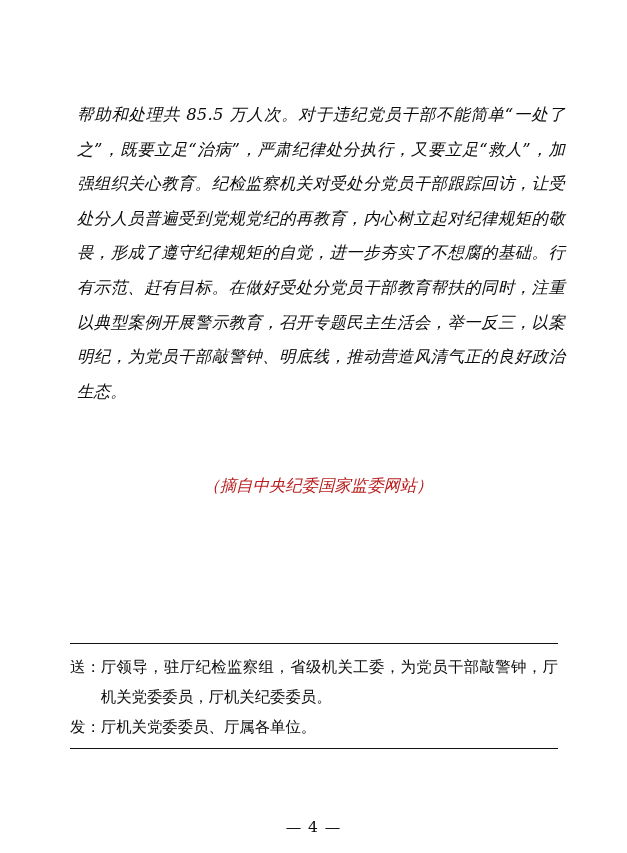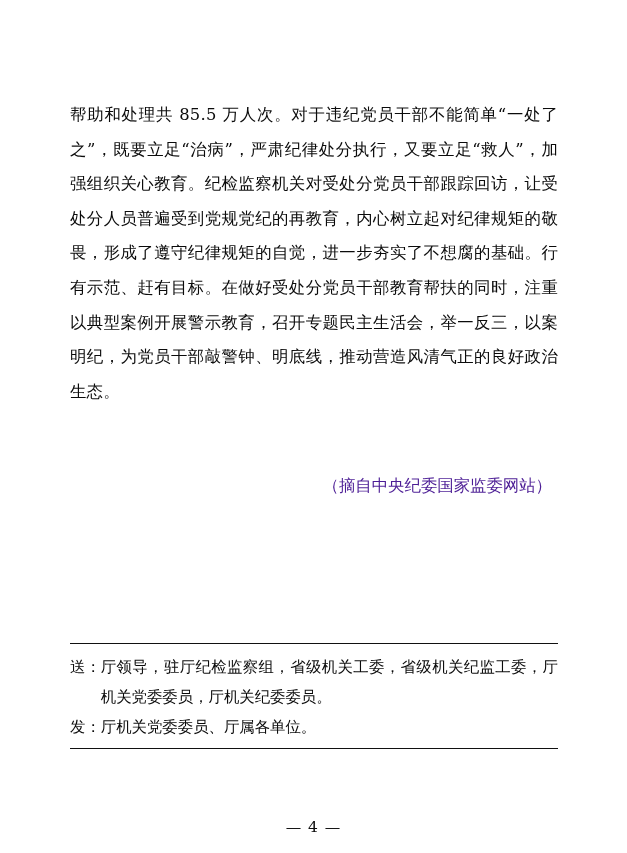--- a/index.html
+++ b/index.html
@@ -13,41 +13,42 @@
   .page {
     position: relative;
     width: 627px;
     height: 853px;
     background: #ffffff;
     overflow: hidden;
     box-sizing: border-box;
   }
   .content {
     position: absolute;
-    left: 70px;
+    left: 77px;
     top: 98px;
     width: 488px;
+    font-style: italic;
   }
   .body-para {
     font-family: "DejaVu Serif", "Liberation Serif", serif;
     font-size: 16.4px;
     line-height: 34.6px;
     color: #0b0b0b;
     text-align: justify;
     text-justify: inter-ideograph;
     letter-spacing: 0.2px;
     margin: 0;
     text-indent: 0;
   }
   .source-line {
     margin-top: 62px;
     font-size: 16.4px;
     line-height: 30px;
-    color: #4c1d95;
-    text-align: right;
+    color: #b91c1c;
+    text-align: center;
     padding-right: 6px;
   }
   .dist-block {
     position: absolute;
     left: 70px;
     top: 643px;
     width: 488px;
     border-top: 1.6px solid #111;
     border-bottom: 1.6px solid #111;
     padding: 8px 0 6px 0;
@@ -87,21 +88,21 @@
 
   <div class="content">
     <p class="body-para">帮助和处理共 85.5 万人次。对于违纪党员干部不能简单“一处了之”，既要立足“治病”，严肃纪律处分执行，又要立足“救人”，加强组织关心教育。纪检监察机关对受处分党员干部跟踪回访，让受处分人员普遍受到党规党纪的再教育，内心树立起对纪律规矩的敬畏，形成了遵守纪律规矩的自觉，进一步夯实了不想腐的基础。行有示范、赶有目标。在做好受处分党员干部教育帮扶的同时，注重以典型案例开展警示教育，召开专题民主生活会，举一反三，以案明纪，为党员干部敲警钟、明底线，推动营造风清气正的良好政治生态。</p>
 
     <div class="source-line">（摘自中央纪委国家监委网站）</div>
   </div>
 
   <div class="dist-block">
     <div class="dist-row">
       <span class="dist-label">送：</span>
-      <span class="dist-text">厅领导，驻厅纪检监察组，省级机关工委，省级机关纪监工委，厅机关党委委员，厅机关纪委委员。</span>
+      <span class="dist-text">厅领导，驻厅纪检监察组，省级机关工委，为党员干部敲警钟，厅机关党委委员，厅机关纪委委员。</span>
     </div>
     <div class="dist-row">
       <span class="dist-label">发：</span>
       <span class="dist-text">厅机关党委委员、厅属各单位。</span>
     </div>
   </div>
 
   <div class="page-number">— 4 —</div>
 
 </div>

